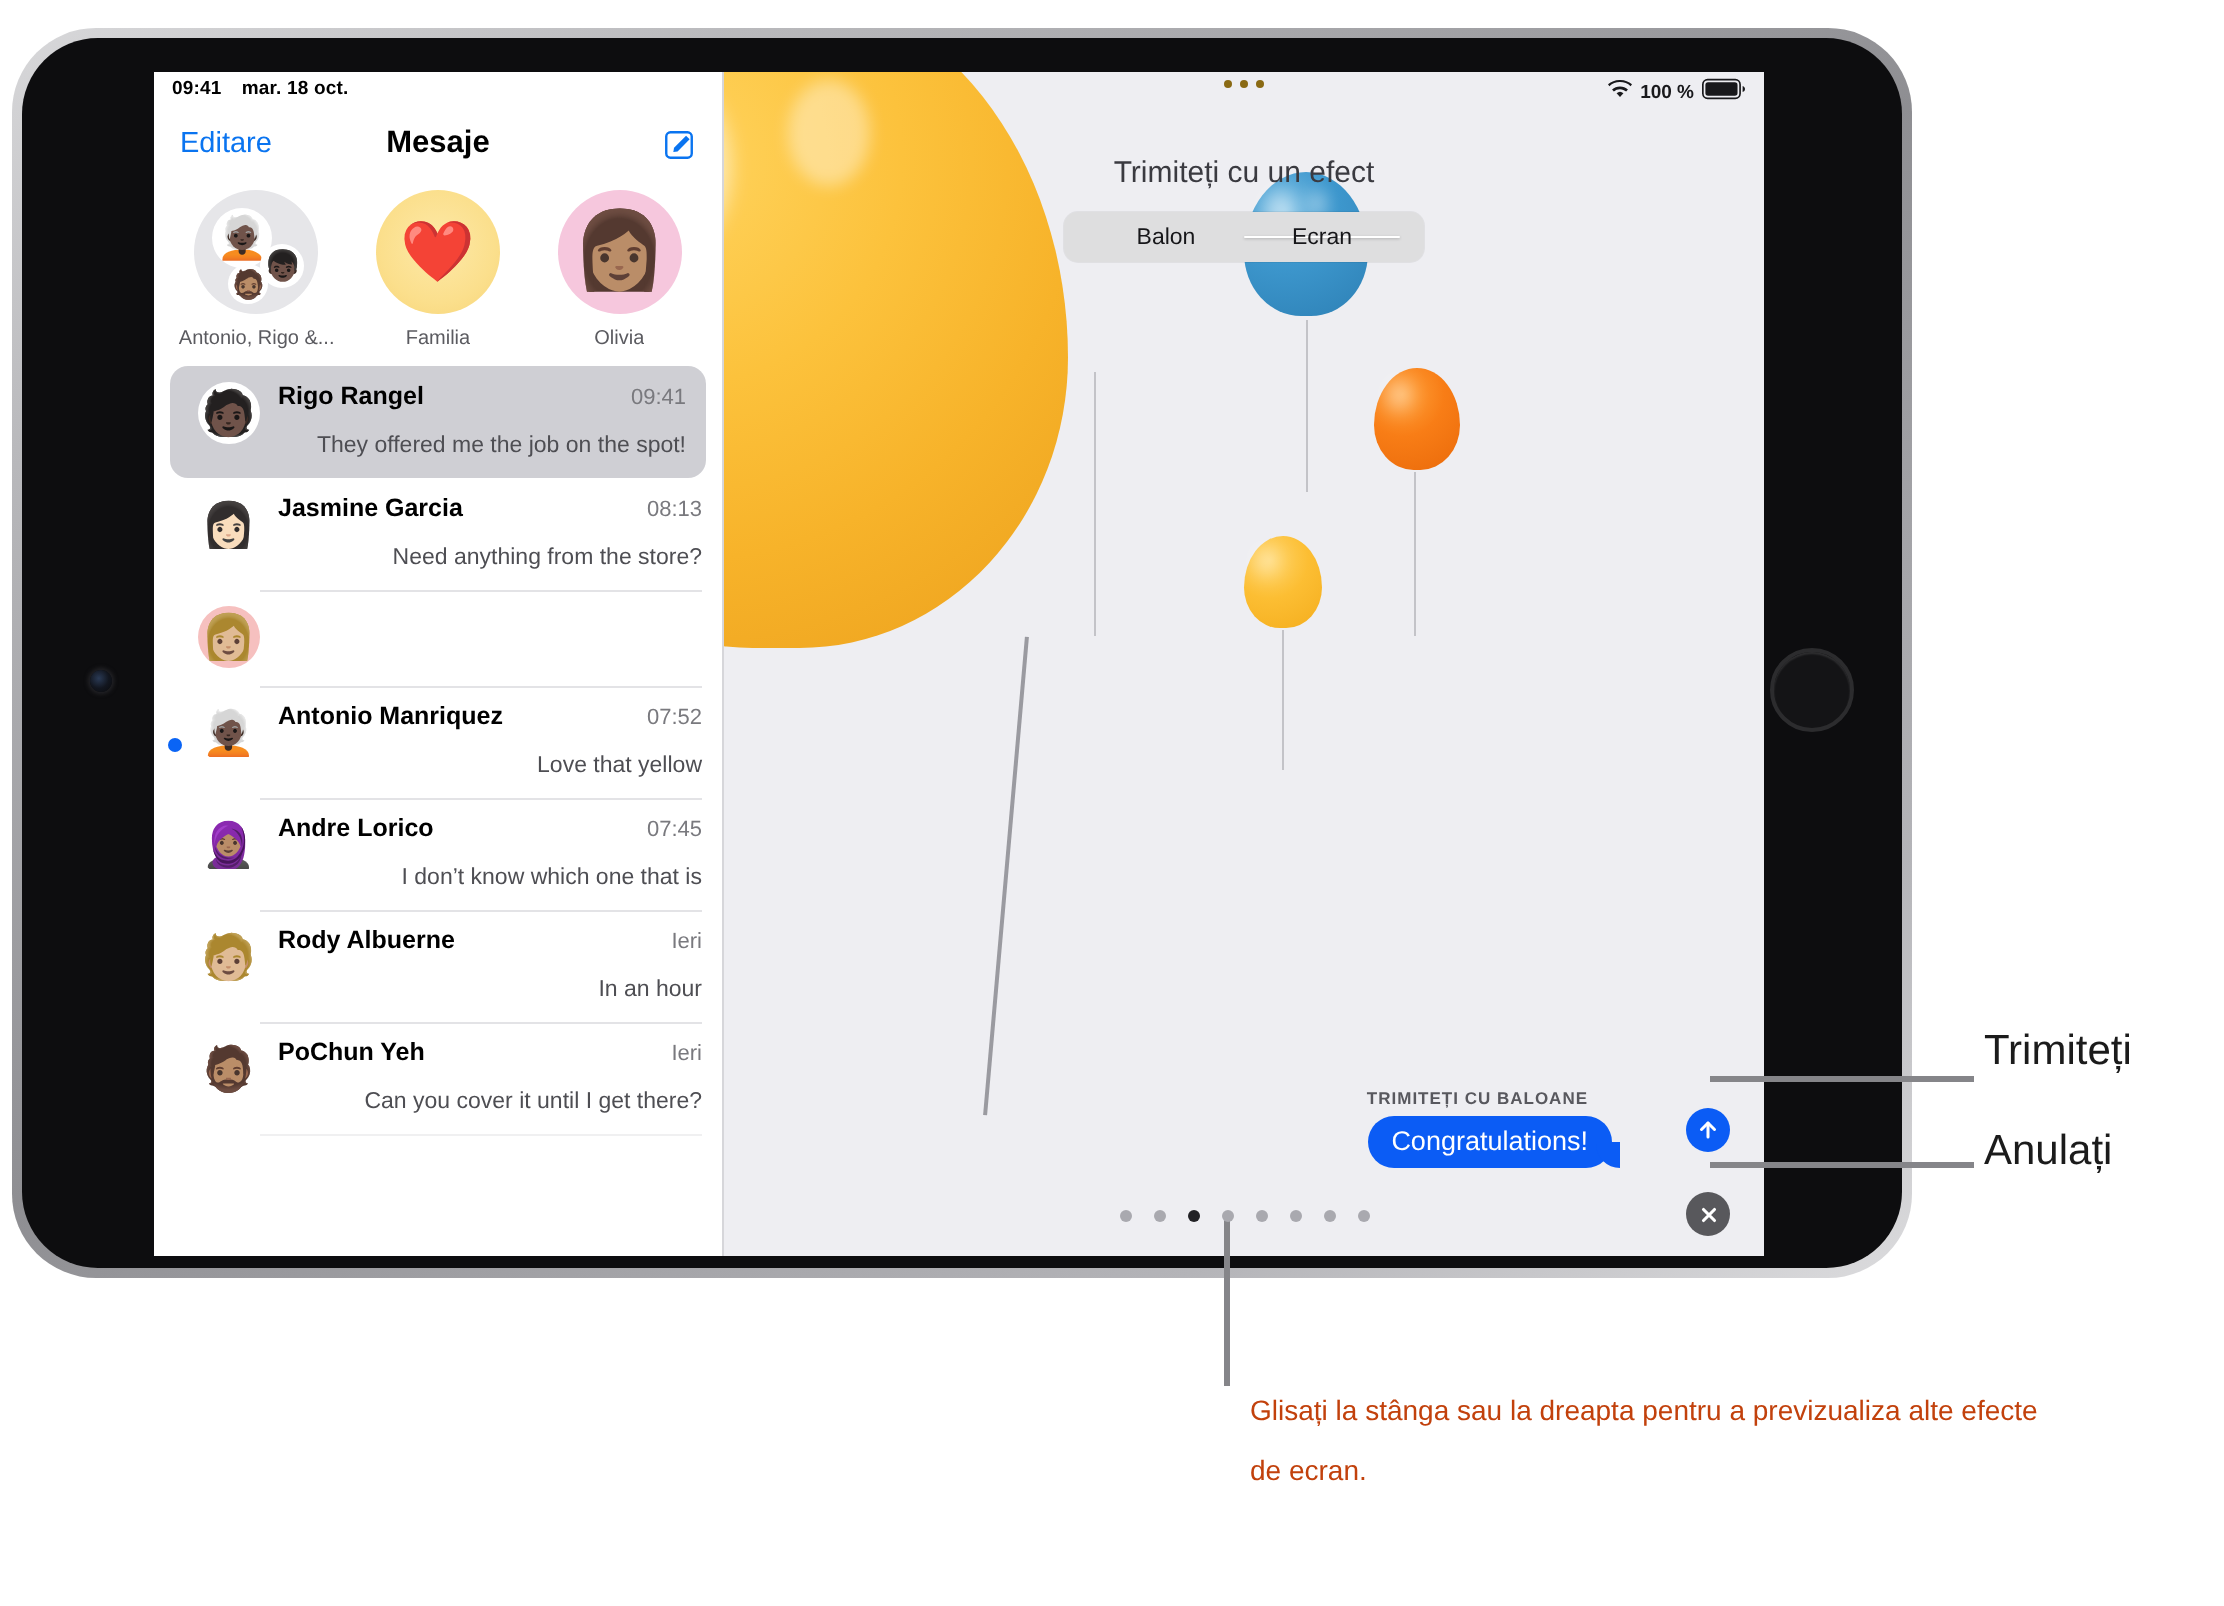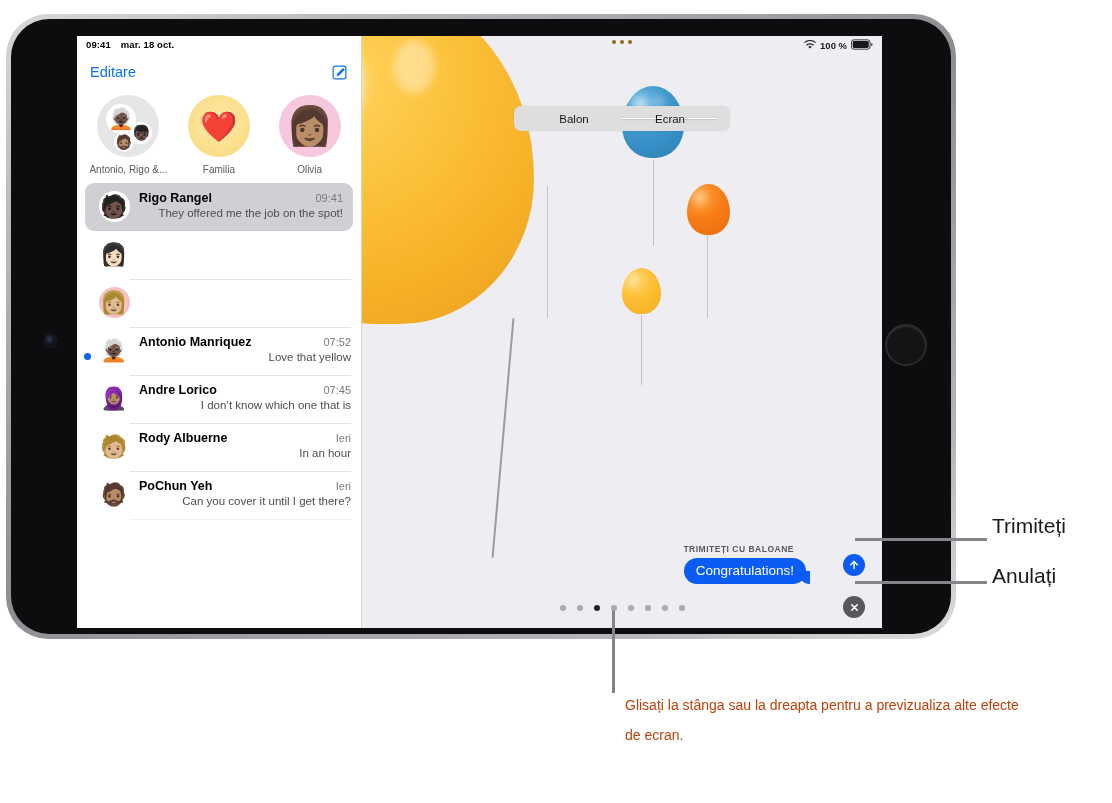--- a/index.html
+++ b/index.html
@@ -110,21 +110,21 @@
   .conv .dot-unread {
     position: absolute; left: 7px; top: 26px;
     width: 7px; height: 7px; border-radius: 50%; background: #0a64f5;
   }
   .c-av { width: 31px; height: 31px; border-radius: 50%; flex: 0 0 31px;
           display:flex; align-items:center; justify-content:center; font-size: 22px; overflow:hidden;}
   .c-body { flex: 1; min-width: 0; text-align: right; }
   .c-top { display: flex; align-items: baseline; }
   .c-name { font-size: 12.5px; font-weight: bold; color: #000; }
   .c-time { margin-left: auto; font-size: 11px; color: #79797e; }
-  .c-prev { font-size: 11.5px; color: #4e4e53; line-height: 14px; margin-top: 1px; }
+  .c-prev { font-size: 11.5px; color: #4e4e53; line-height: 14px; margin-top: 11px; }
   .conv.partial { opacity: .55; }
 
   
   .pane-right {
     flex: 1; position: relative; background: #eeeef2; overflow: hidden;
   }
   .rs-status {
     position: absolute; right: 9px; top: 3px;
     display: flex; align-items: center; gap: 4px;
     font-size: 9.5px; font-weight: bold; color: #19191c; z-index: 9;
@@ -134,21 +134,21 @@
     display: flex; gap: 4px; z-index: 9;
   }
   .grabber i { width: 4px; height: 4px; border-radius: 50%; background: #8a6a14; display:block; }
 
   .effect-title {
     position: absolute; left: 0; right: 0; top: 42px; text-align: center;
     font-size: 15px; color: #3a3a40; z-index: 8;
   }
   .seg {
     position: absolute; top: 70px; left: 50%; transform: translateX(-50%);
-    display: flex; width: 216px; height: 25px;
+    display: flex; width: 180px; height: 25px;
     background: #dededf; border-radius: 7px; padding: 12px;
     z-index: 8; box-shadow: 0 0 0 .5px rgba(0,0,0,.06);
   }
   .seg div {
     flex: 1; display: flex; align-items: center; justify-content: center;
     font-size: 11.5px; color: #17171a; border-radius: 5.5px;
   }
   .seg div.on { background: #fff; box-shadow: 0 .5px 1.5px rgba(0,0,0,.22); }
 
   
@@ -232,20 +232,21 @@
 
         <div class="pane-left">
 
           <div class="statusbar">
             <span>09:41</span>
             <span>mar. 18 oct.</span>
           </div>
 
           <div class="navbar">
             <span class="nav-edit">Editare</span>
+            <span class="nav-title">Mesaje</span>
             <span class="nav-compose">
               <svg width="17" height="17" viewBox="0 0 24 24" fill="none" stroke="#0a74f0" stroke-width="1.7">
                 <rect x="3" y="3" width="18" height="18" rx="3"></rect>
                 <path d="M17 5.5 L19.5 8 L11 16.5 L8 17 L8.5 14 Z" fill="#0a74f0" stroke="none"></path>
               </svg>
             </span>
           </div>
 
           <div class="pinned">
             <div class="pin">
@@ -278,20 +279,27 @@
                 <div class="c-top">
                   <span class="c-name">Rigo Rangel</span>
                   <span class="c-time">09:41</span>
                 </div>
                 <div class="c-prev">They offered me the job on the spot!</div>
               </div>
             </div>
 
             <div class="conv">
               <div class="c-av" style="background:#fff;">👩🏻</div>
+              <div class="c-body">
+                <div class="c-top">
+                  <span class="c-name">Jasmine Garcia</span>
+                  <span class="c-time">08:13</span>
+                </div>
+                <div class="c-prev">Need anything from the store?</div>
+              </div>
             </div>
 
             <div class="conv">
               <div class="sep"></div>
               <div class="c-av" style="background:#f6c0bf;">👩🏼</div>
             </div>
 
             <div class="conv">
               <div class="sep"></div>
               <div class="dot-unread"></div>
@@ -405,20 +413,21 @@
           </div>
           <div class="string" style="left:345px; top:200px; height:82px; border-color:#c3c3c8;"></div>
 
           <div class="balloon" style="left:260px; top:232px; width:39px; height:46px;">
             <div class="bod" style="background:radial-gradient(circle at 33% 26%, #ffd569 0%, #fcbe33 45%, #f4ad1d 100%);">
               <div class="gloss"></div>
             </div>
           </div>
           <div class="string" style="left:279px; top:279px; height:70px; border-color:#c3c3c8;"></div>
 
+          <div class="effect-title">Trimiteți cu un efect</div>
 
           <div class="seg">
             <div>Balon</div>
             <div class="on">Ecran</div>
           </div>
 
           <div class="send-label">TRIMITEȚI CU BALOANE</div>
           <div class="bubble">Congratulations!</div>
 
           <div class="rbtn send">

